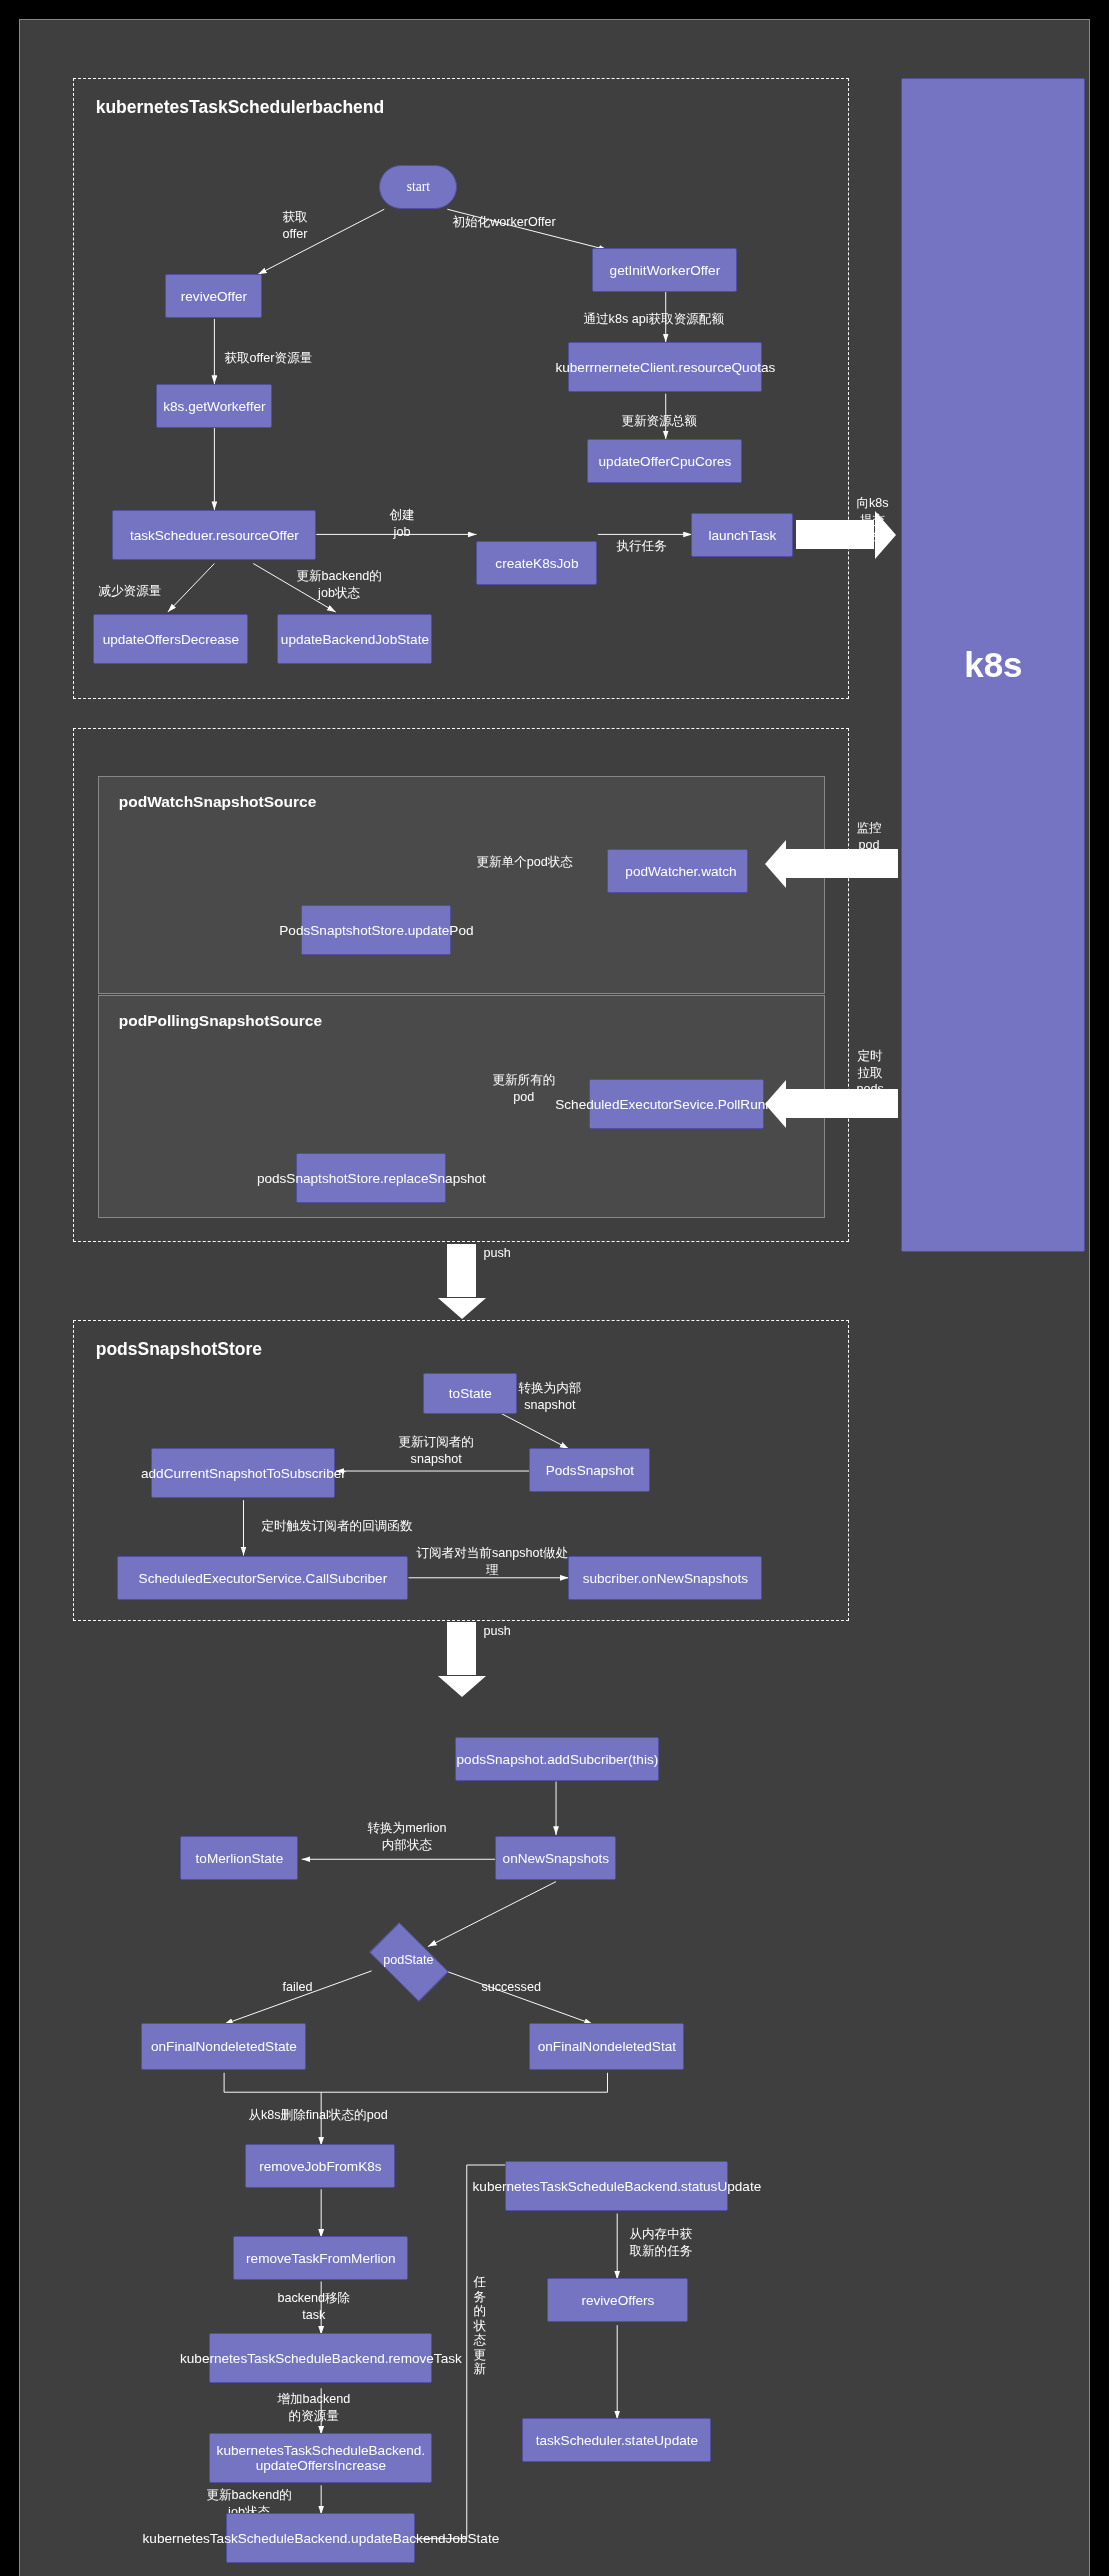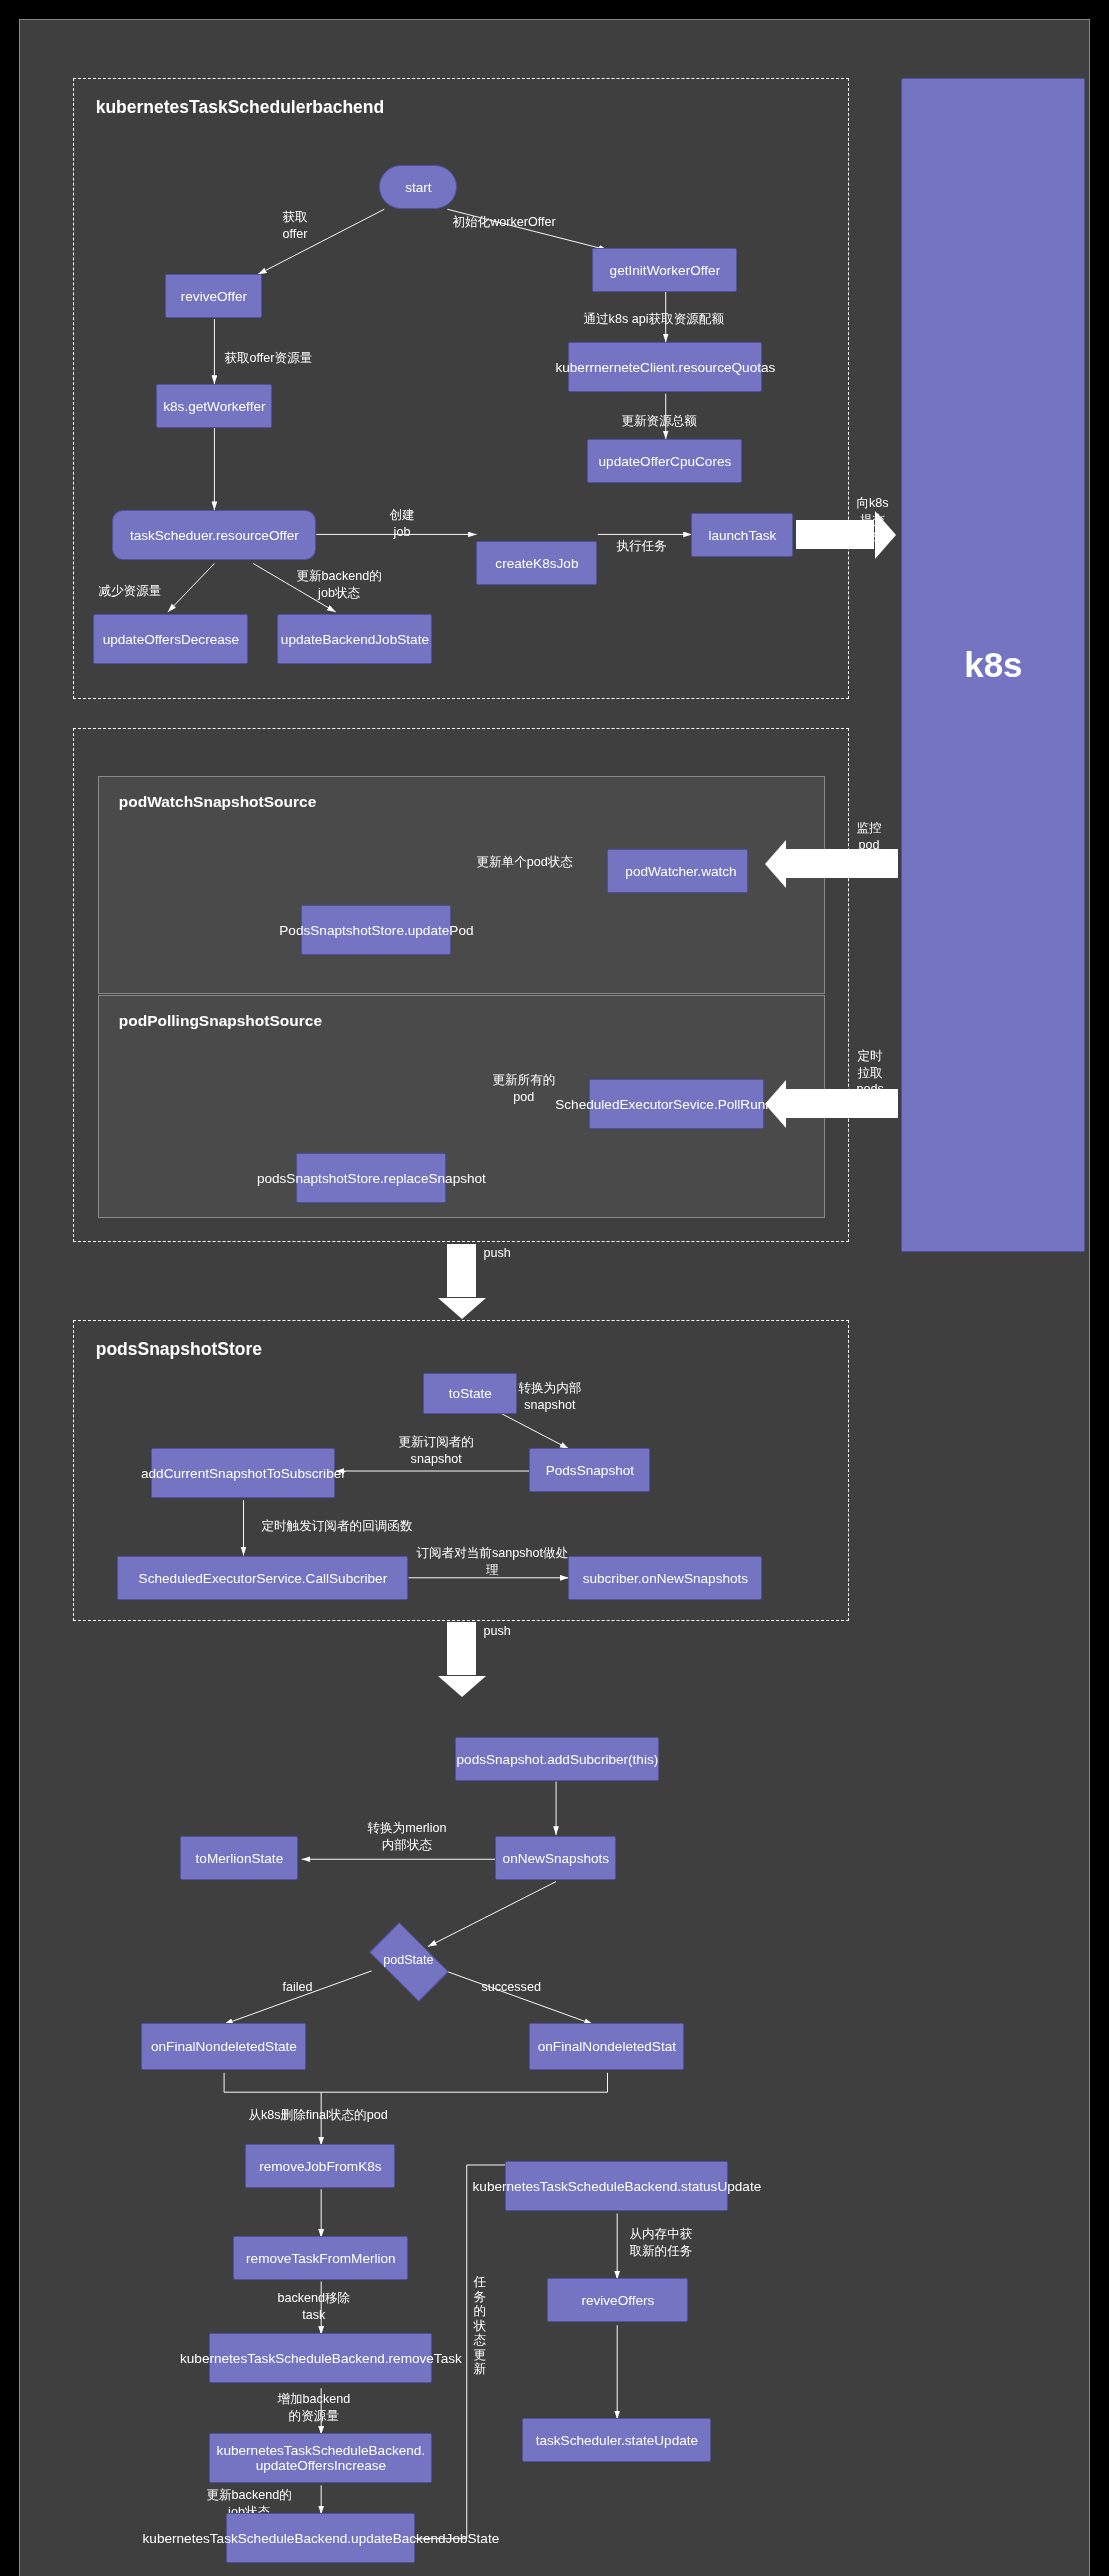--- a/index.html
+++ b/index.html
@@ -49,21 +49,21 @@
     border: 1px solid #5050a0;
     color: #fff;
     display: flex;
     align-items: center;
     justify-content: center;
     text-align: center;
     font-size: 13.6px;
     padding: 3.9px 7.8px;
     border-radius: 1.9px;
   }
-  .node.round { border-radius: 23px; }
+  .node.round { border-radius: 23px; font-family: Liberation Serif, serif; }
   .node.big {
     font-size: 35px;
     font-weight: bold;
   }
   .diamond {
     position: absolute;
     width: 116px;
     height: 58px;
     display: flex;
     align-items: center;
@@ -210,21 +210,21 @@
       <span>kuberrnerneteClient.resourceQuotas</span>
     </div>
   <div class="label" style="left:204px; top:330px;">获取offer资源量</div>
   <div class="node" style="left:136px; top:364px; width:116px; height:44px;">
       <span>k8s.getWorkeffer</span>
     </div>
   <div class="label" style="left:601px; top:393px;">更新资源总额</div>
   <div class="node" style="left:567px; top:419px; width:155px; height:44px;">
       <span>updateOfferCpuCores</span>
     </div>
-  <div class="node" style="left:92px; top:490px; width:204px; height:50px;border-radius:11px;">
+  <div class="node" style="left:92px; top:490px; width:204px; height:50px;">
       <span>taskScheduer.resourceOffer</span>
     </div>
   <div class="label" style="left:369px; top:487px;">创建
 job</div>
   <div class="node" style="left:456px; top:493px; width:121px; height:44px;margin-top:28px;">
       <span>createK8sJob</span>
     </div>
   <div class="label" style="left:596px; top:518px;">执行任务</div>
   <div class="node" style="left:671px; top:493px; width:102px; height:44px;">
       <span>launchTask</span>

